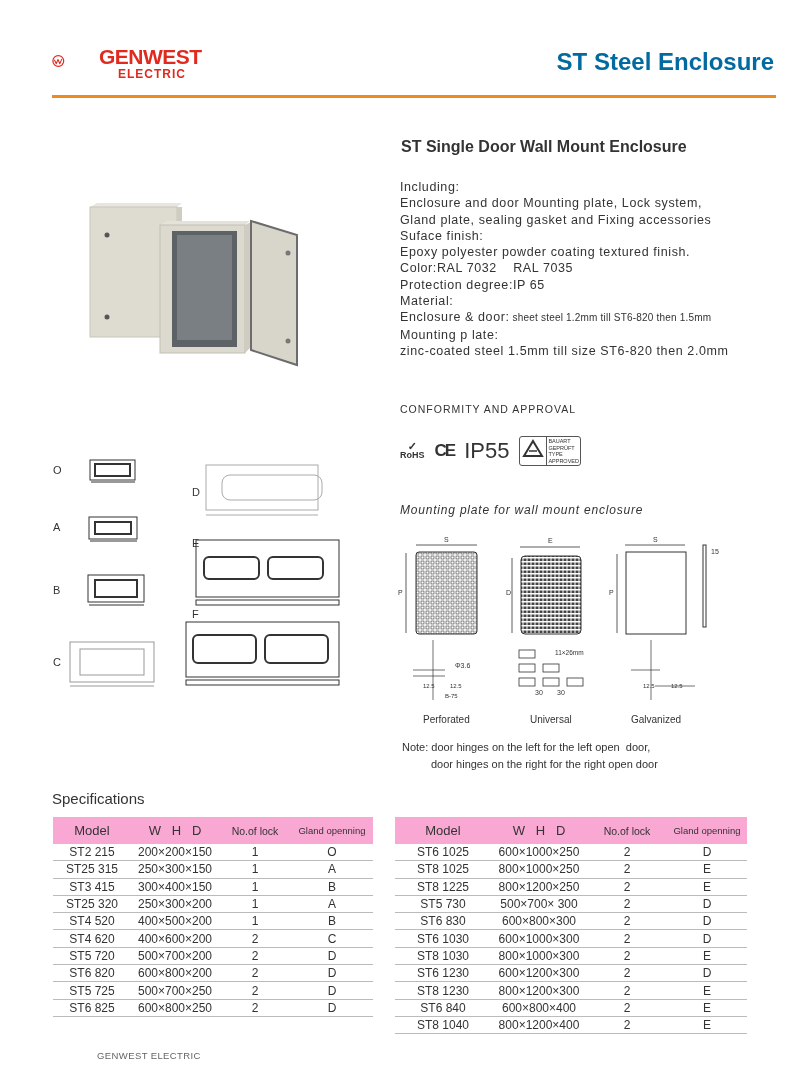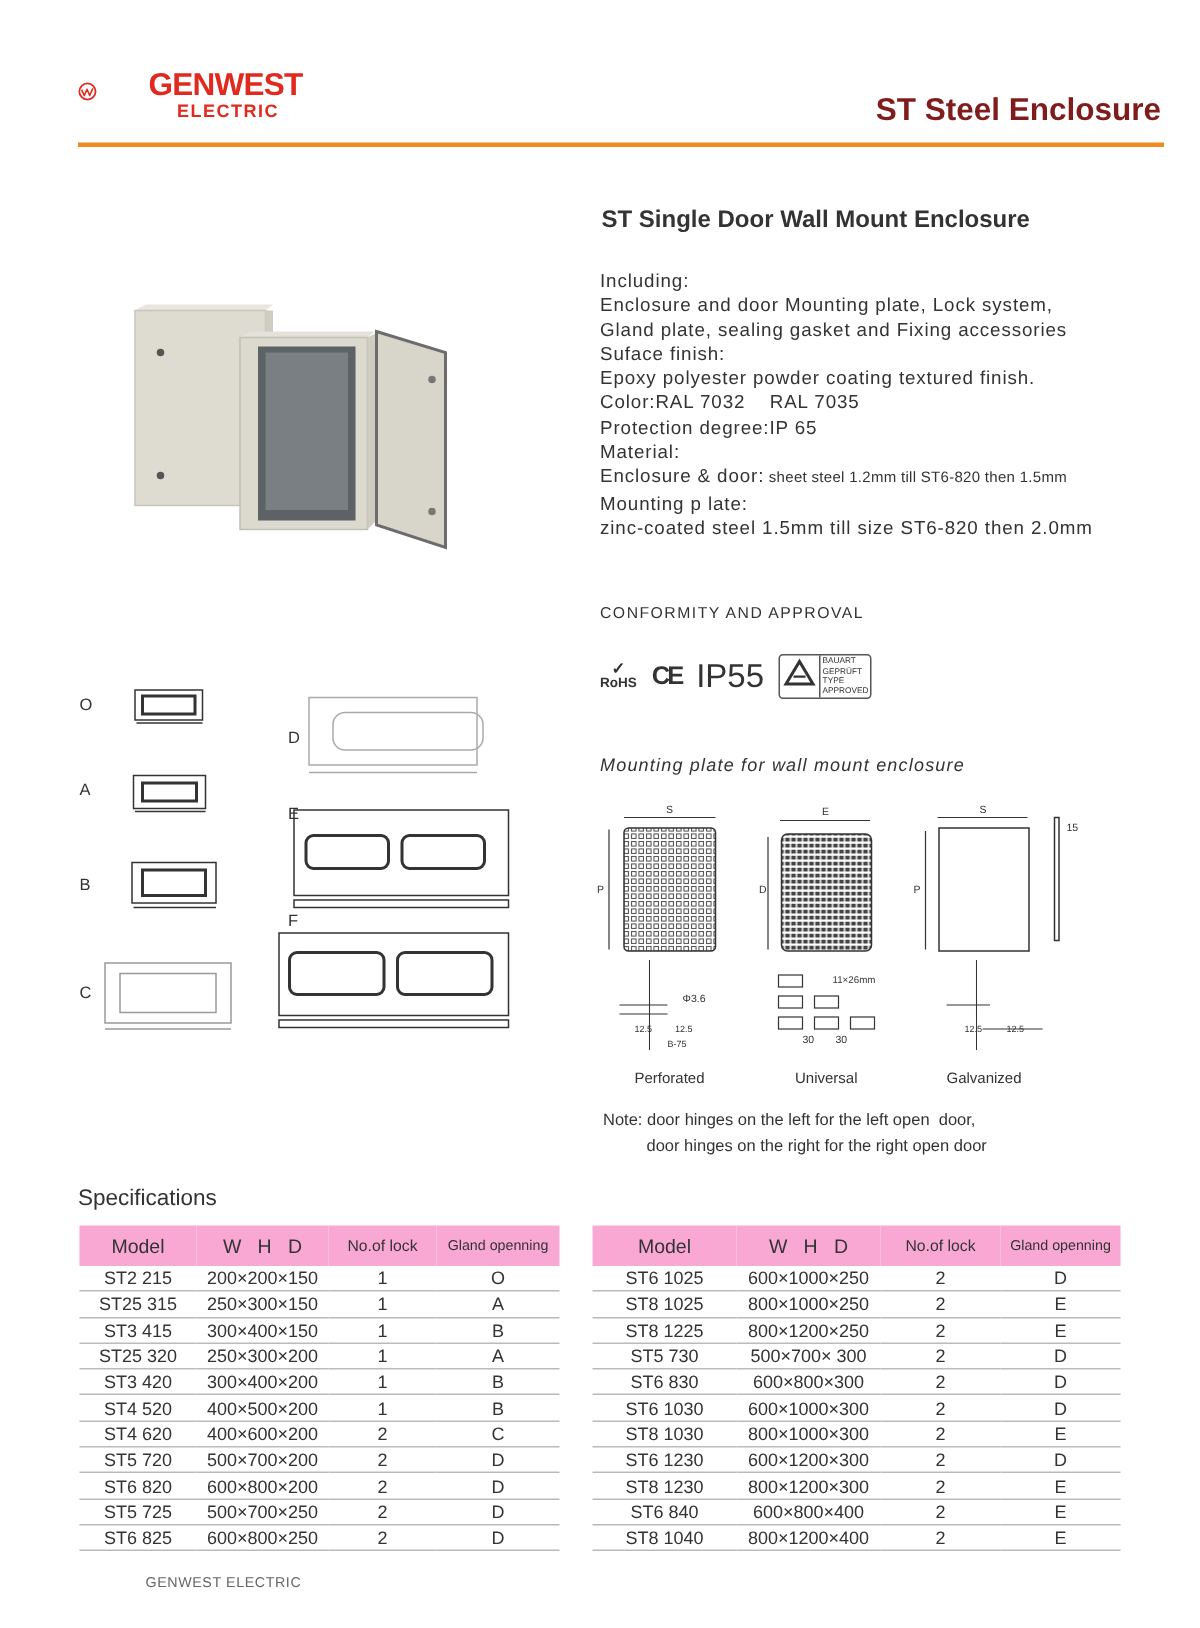--- a/index.html
+++ b/index.html
@@ -2,21 +2,21 @@
 <html><head>
 <meta charset="utf-8">
 <style>
   html, body { margin:0; padding:0; background:#fff; }
   body { width:800px; height:1085px; position:relative; overflow:hidden; font-family:"Liberation Sans", sans-serif; color:#333; }
   .abs { position:absolute; }
   
   .logo { left:52px; top:40px; width:160px; height:42px; }
   .logo-text1 { left:99px; top:45px; font-size:21px; font-weight:bold; color:#e02a1f; letter-spacing:-0.5px; }
   .logo-text2 { left:118px; top:67px; font-size:12px; font-weight:bold; color:#e02a1f; letter-spacing:1px; }
-  .hdr-title { right:26px; top:62px; font-size:21px; font-weight:bold; color:#7f1d1d; }
+  .hdr-title { right:26px; top:48px; font-size:24px; font-weight:bold; color:#0369a1; }
   .hdr-line { left:52px; top:95px; width:724px; height:3px; background:#ef8a1e; }
   .product-title { left:401px; top:138px; font-size:16px; font-weight:bold; color:#333; }
   .desc { left:400px; top:179px; font-size:12.5px; line-height:16.3px; color:#333; letter-spacing:0.6px; }
   .desc .small { font-size:10px; letter-spacing:0.2px; }
   .conf-title { left:400px; top:403px; font-size:10.5px; letter-spacing:1px; color:#333; }
   .cert-row { left:400px; top:436px; height:30px; display:flex; align-items:center; gap:10px; }
   .rohs { font-size:9px; font-weight:bold; line-height:9px; text-align:center; }
   .ce { font-size:17px; font-weight:bold; letter-spacing:-2px; }
   .ip { font-size:22px; color:#333;text-align:right; }
   .tuv { width:60px; height:28px; border:1px solid #555; border-radius:3px; display:flex; }
@@ -270,26 +270,20 @@
         <td>1</td>
         <td>B</td>
       </tr>
       <tr>
         <td>ST25 320</td>
         <td>250×300×200</td>
         <td>1</td>
         <td>A</td>
       </tr>
       <tr>
-        <td>ST3 420</td>
-        <td>300×400×200</td>
-        <td>1</td>
-        <td>B</td>
-      </tr>
-      <tr>
         <td>ST4 520</td>
         <td>400×500×200</td>
         <td>1</td>
         <td>B</td>
       </tr>
       <tr>
         <td>ST4 620</td>
         <td>400×600×200</td>
         <td>2</td>
         <td>C</td>

